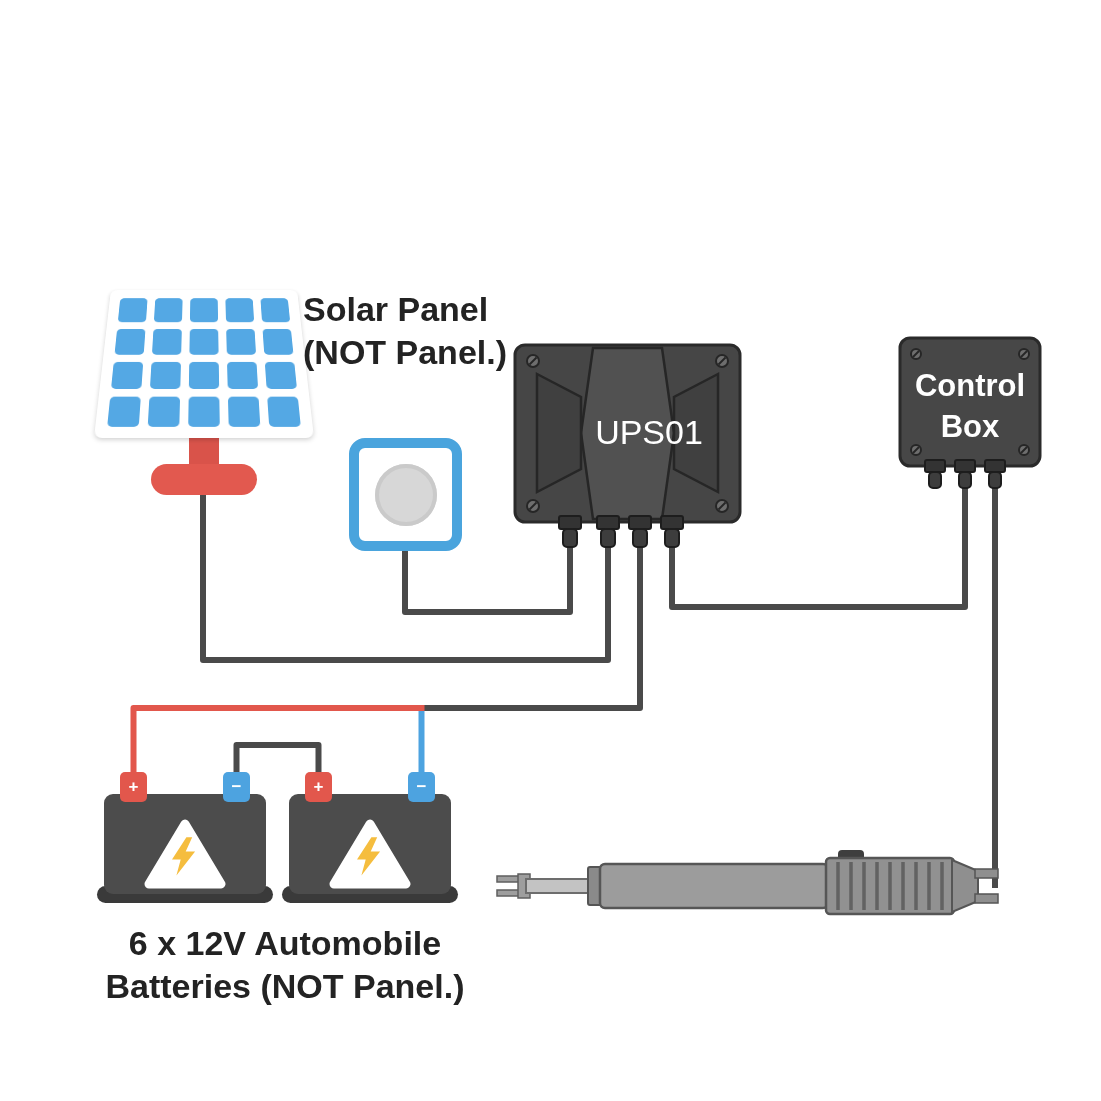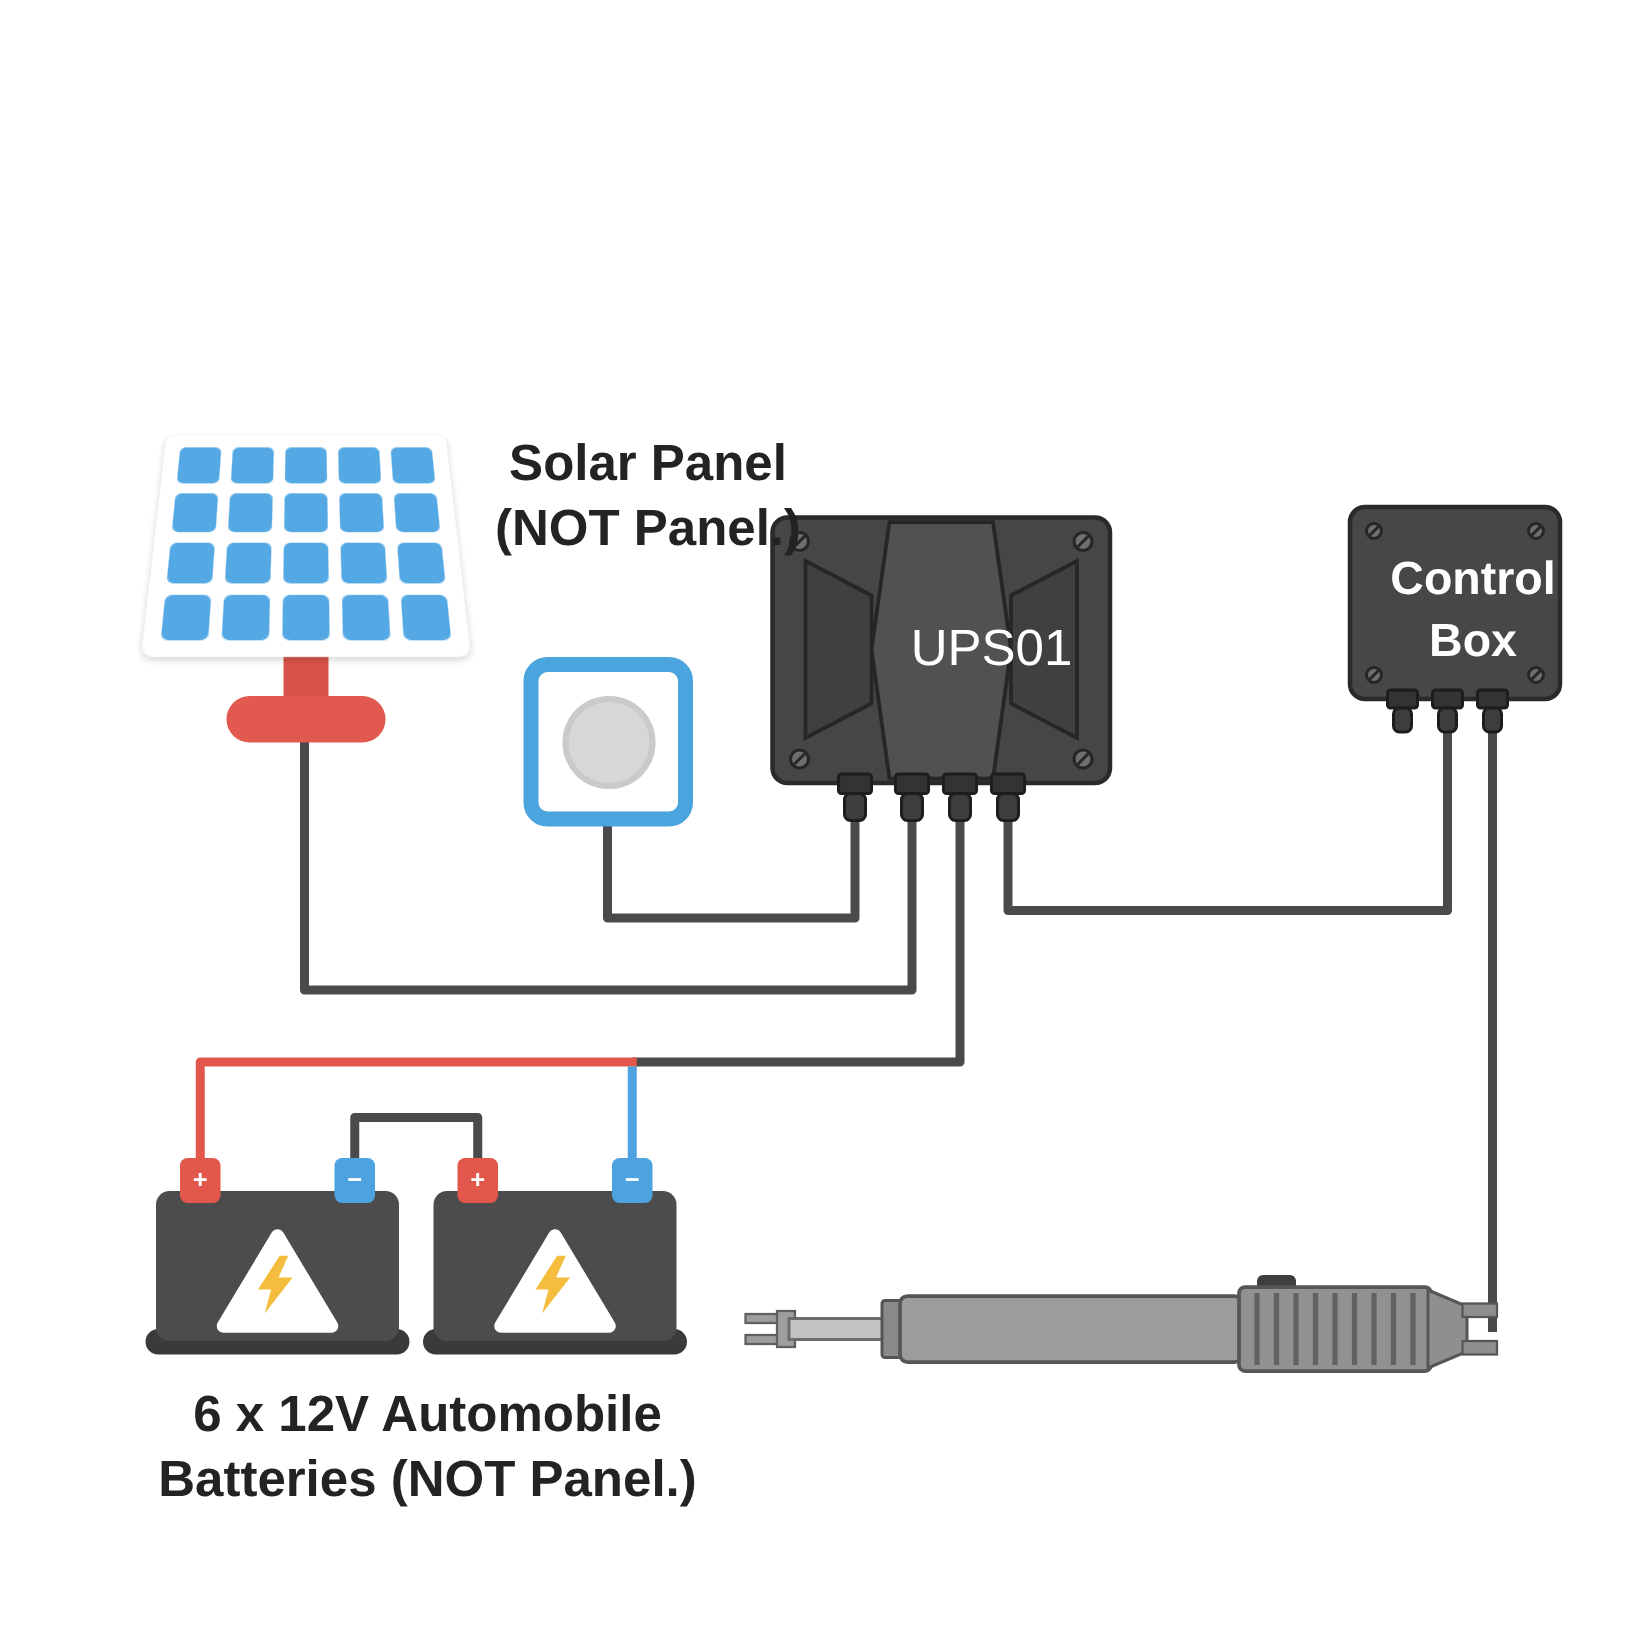--- a/index.html
+++ b/index.html
@@ -2,21 +2,21 @@
 <html><head>
 <meta charset="utf-8">
 <style>
   * { margin:0; padding:0; box-sizing:border-box; }
   html,body { background:#ffffff; font-family:"Liberation Sans", sans-serif; }
   .canvas { position:relative; width:1101px; height:1101px; background:#fff; overflow:hidden; }
   .layer { position:absolute; left:0; top:0; }
 
   .label { position:absolute; color:#232323; font-weight:600; font-size:34px; line-height:1.26; }
   .label.center { text-align:center; }
-  .box-label { position:absolute; color:#ffffff; text-align:center; font-size:34px; font-weight:500;margin-left:12px; }
+  .box-label { position:absolute; color:#ffffff; text-align:center; font-size:34px; font-weight:500; }
   .box-label.control { font-size:31px; font-weight:600; line-height:1.32; }
 
   
   .solar { position:absolute; left:94px; top:252px; width:220px; height:250px; }
   .solar-array {
     position:absolute; left:0; top:0; width:220px; height:186px;
     transform-origin:50% 100%; transform:perspective(350px) rotateX(20deg);
     background:#ffffff; border-radius:8px; box-shadow:0 2px 5px rgba(0,0,0,.18);
     display:grid; grid-template-columns:repeat(5,1fr); grid-template-rows:repeat(4,1fr);
     gap:9px; padding:12px;
@@ -179,21 +179,21 @@
       <path d="M43.4,19.2 29,41.6 37.7,41.6 33.4,57.6 52.1,33.6 42.7,33.6 49.2,19.2 Z" fill="#f5bd3e"></path>
     </svg>
     <div class="post plus">
         <span>+</span>
       </div>
     <div class="post minus">
         <span>−</span>
       </div>
   </div>
 
-  <div class="label" style="left:330px; top:288px;text-align:center;">
+  <div class="label" style="left:303px; top:288px;">
     <div>Solar Panel</div>
     <div>(NOT Panel.)</div>
   </div>
 
   <div class="box-label" style="left:515px; top:413px; width:268px;">UPS01</div>
 
   <div class="box-label control" style="left:900px; top:366px; width:140px;">
     <div>Control</div>
     <div>Box</div>
   </div>

